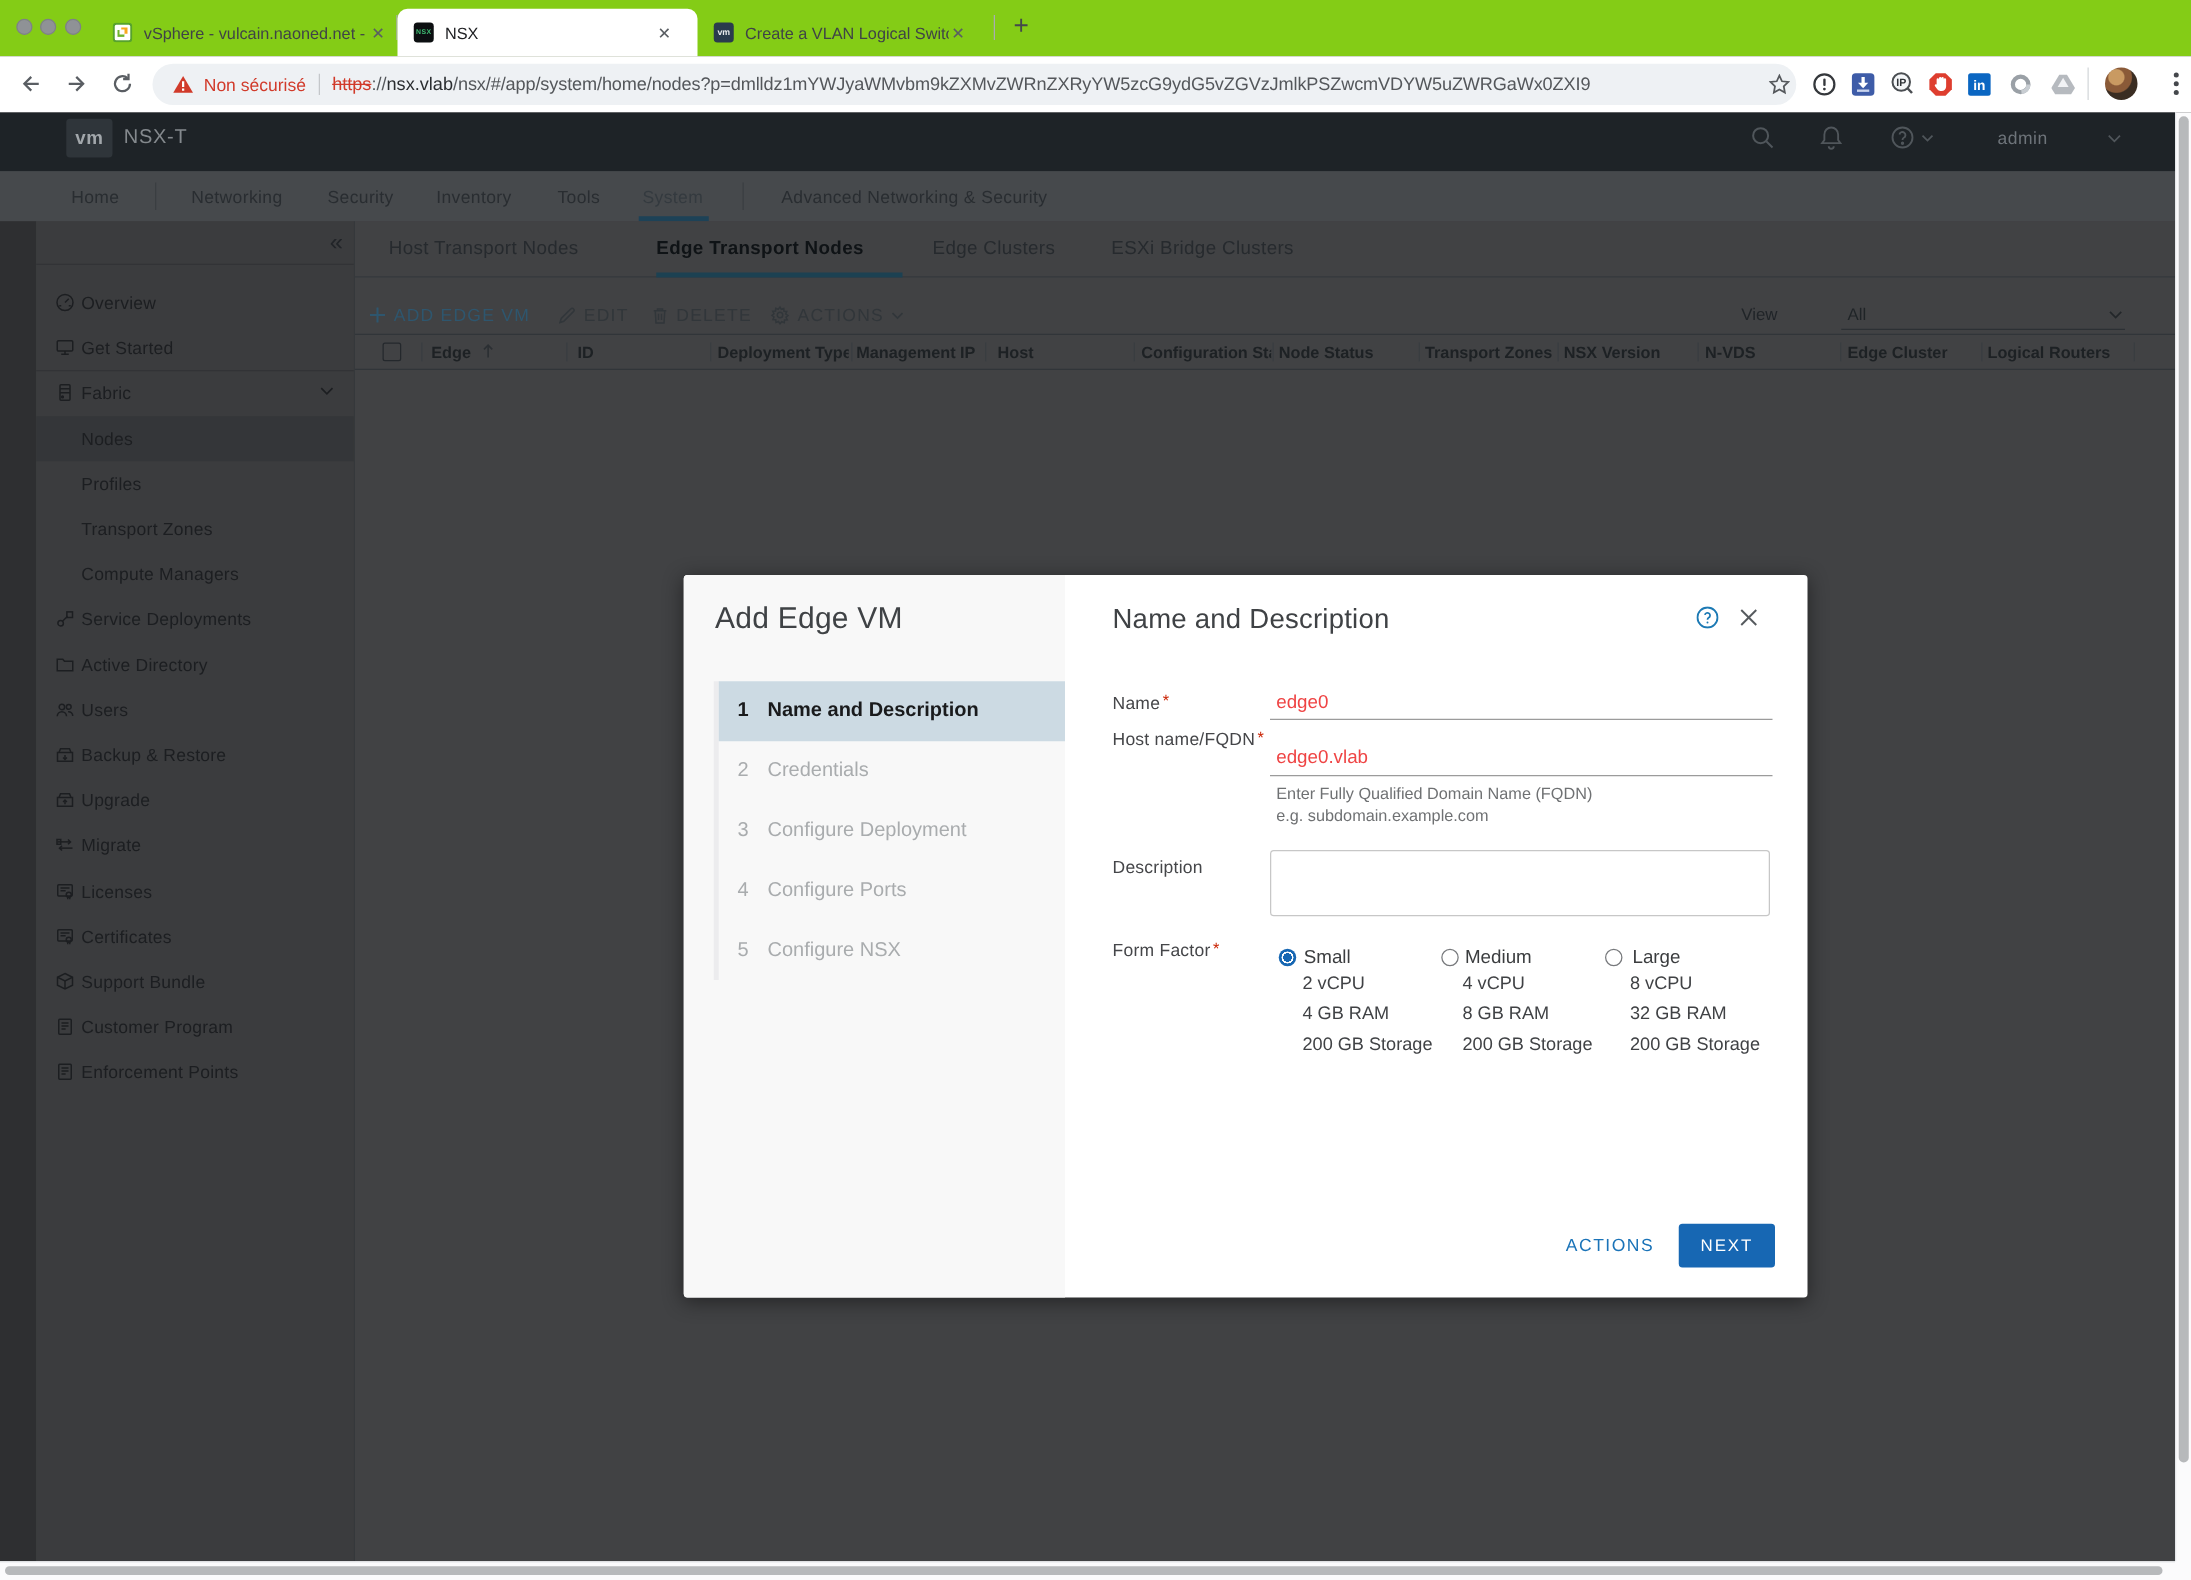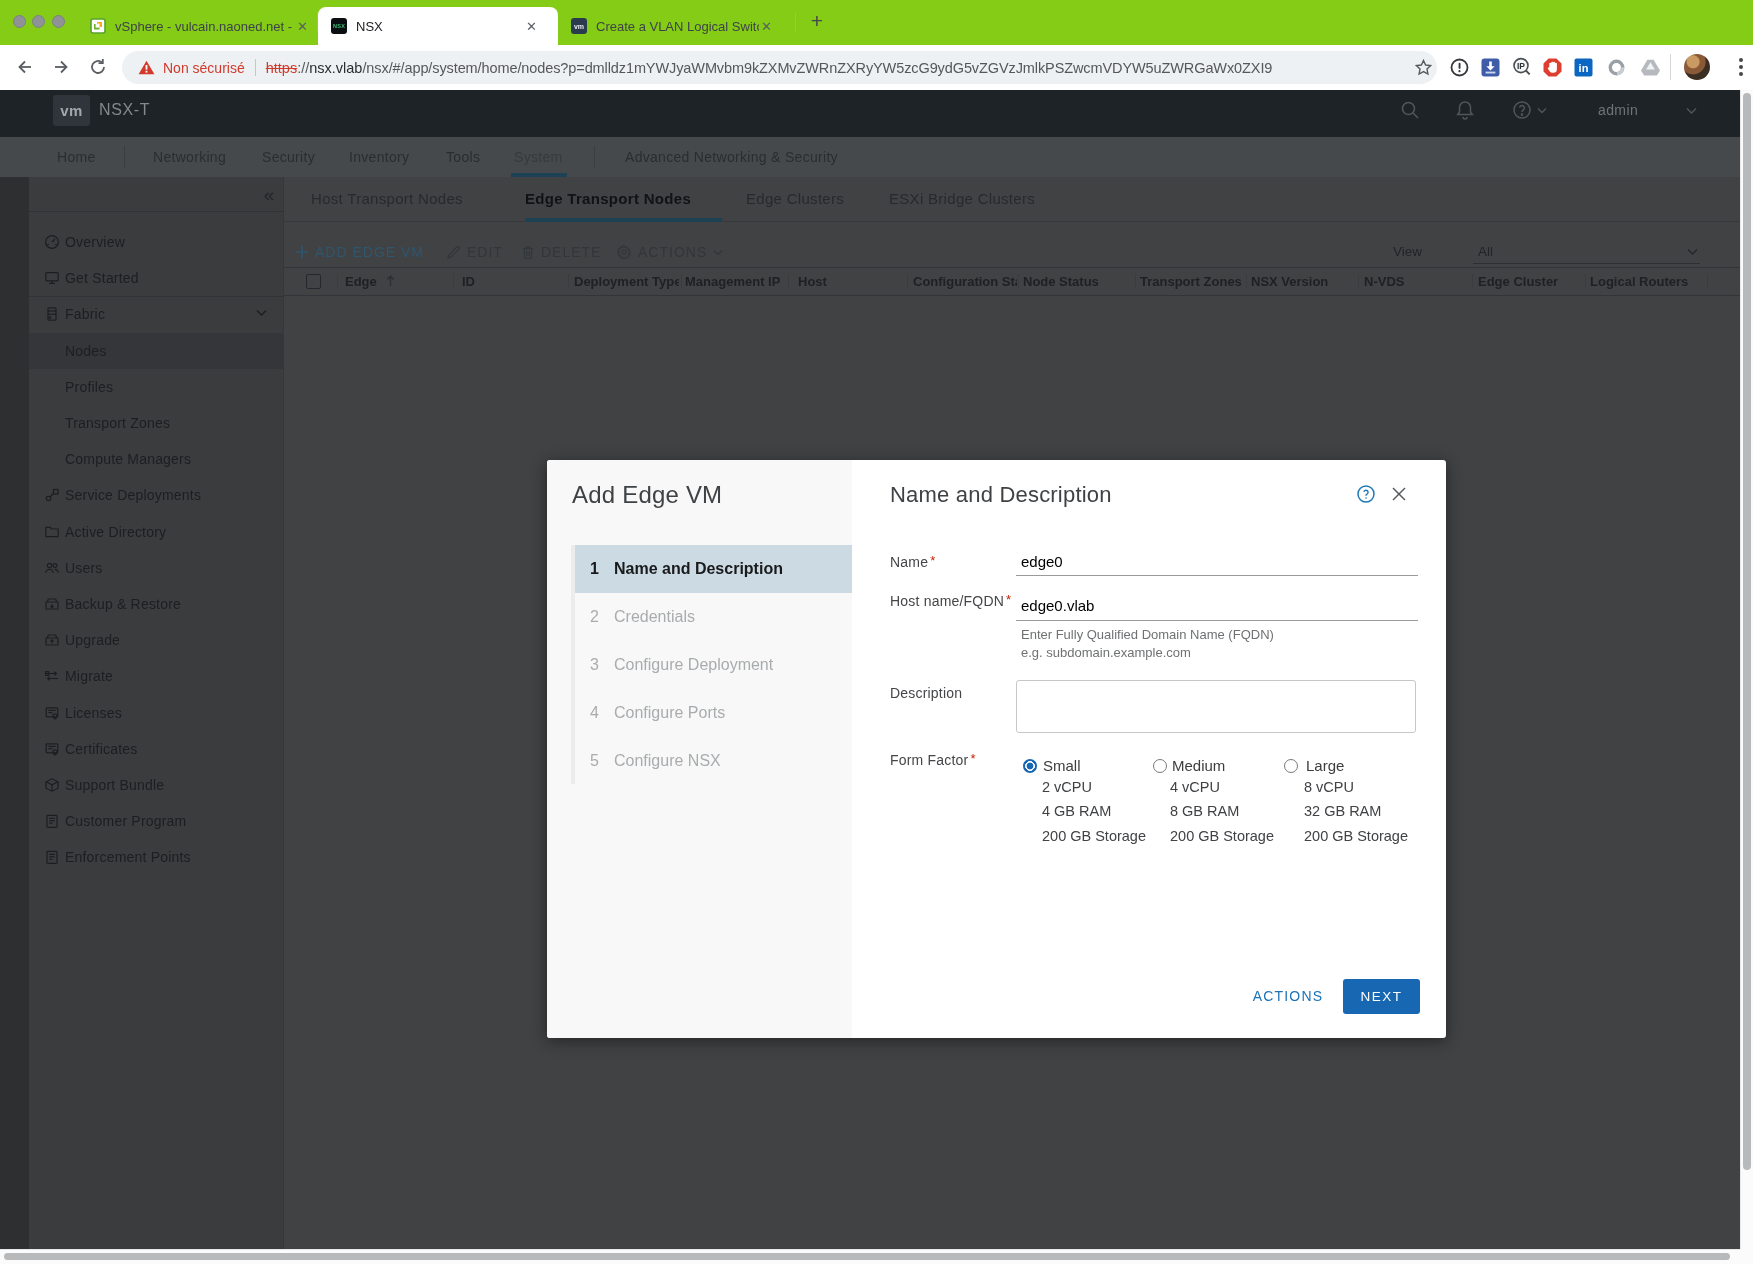--- a/index.html
+++ b/index.html
@@ -80,21 +80,21 @@
 .step{left:28px;width:277px;height:48px;line-height:48px;font-size:16px;color:#a9acae}
 .step .num{position:absolute;left:15px;width:20px;text-align:left}
 .step .slabel{padding-left:39px;display:block}
 .step.active{background:#ccdae3;color:#191a1c;font-weight:700}
 #modal-right{position:absolute;left:305px;top:0;width:594px;height:578px}
 #mheading{left:38px;top:22px;font-size:22px;font-weight:300;color:#3f4245;letter-spacing:.2px}
 #mhelp{left:505px;top:25px;width:18px;height:18px}
 #mclose{left:539px;top:26px;width:16px;height:16px;color:#565a5e}
 .flabel{font-size:14px;color:#454649;letter-spacing:.2px}
 .req{color:#c92100;font-size:13px;vertical-align:2px;margin-left:2px}
-.fvalue{font-size:15px;color:#000000}
+.fvalue{font-size:15px;color:#ef4444}
 .underline{height:1px;background:#9b9b9b}
 .fhelp{font-size:13px;color:#6f7173}
 #desc-ta{left:164px;top:220px;width:400px;height:53px;border:1px solid #c7c7c7;border-radius:3px;background:#fff;resize:none;font-family:"Liberation Sans",sans-serif;font-size:14px;padding:4px 6px;box-sizing:border-box;outline:none;position:absolute}
 .radio{position:absolute;width:14px;height:14px;border-radius:50%;box-sizing:border-box}
 .radio.off{border:1px solid #77797c}
 .radio.on{background:radial-gradient(circle,#1767b3 0 3.4px,#ffffff 3.6px 4.7px,#1767b3 4.9px 7.2px)}
 .rlabel{position:absolute;font-size:15px;color:#3b3d3f}
 .speccol{position:absolute;font-size:14.5px;color:#404245;line-height:24.3px}
 #cancelbtn{left:396px;top:524px;width:80px;height:24px;line-height:24px;text-align:center;font-size:14px;letter-spacing:1.2px;color:#1a73b8;font-weight:400}
 #nextbtn{left:491px;top:519px;width:77px;height:35px;background:#1767b3;border-radius:3px;color:#ffffff;font-size:13.5px;letter-spacing:1.5px;font-weight:400;display:flex;align-items:center;justify-content:center}
@@ -585,21 +585,21 @@
       <svg width="16" height="16" viewBox="0 0 16 16" fill="none" stroke="currentColor" stroke-width="1.5">
           <path d="M2 2 L14 14"></path>
           <path d="M14 2 L2 14"></path>
         </svg>
     </span>
 
     <div class="abs flabel" style="left:38px;top:93px"><span>Name</span><span class="req">*</span></div>
     <div class="abs fvalue" style="left:169px;top:93px">edge0</div>
     <div class="abs underline" style="left:164px;top:115px;width:402px"></div>
 
-    <div class="abs flabel" style="left:38px;top:132px"><span>Host name/FQDN</span><span class="req">*</span></div>
+    <div class="abs flabel" style="left:38px;top:122px"><span>Host name/FQDN</span><span class="req">*</span></div>
     <div class="abs fvalue" style="left:169px;top:137px">edge0.vlab</div>
     <div class="abs underline" style="left:164px;top:160px;width:402px"></div>
     <div class="abs fhelp" style="left:169px;top:167px">Enter Fully Qualified Domain Name (FQDN)</div>
     <div class="abs fhelp" style="left:169px;top:185px">e.g. subdomain.example.com</div>
 
     <div class="abs flabel" style="left:38px;top:225px">Description</div>
     <textarea id="desc-ta" style=""></textarea>
 
     <div class="abs flabel" style="left:38px;top:291px"><span>Form Factor</span><span class="req">*</span></div>
     <span class="radio on" style="left:171px;top:299px"></span>

